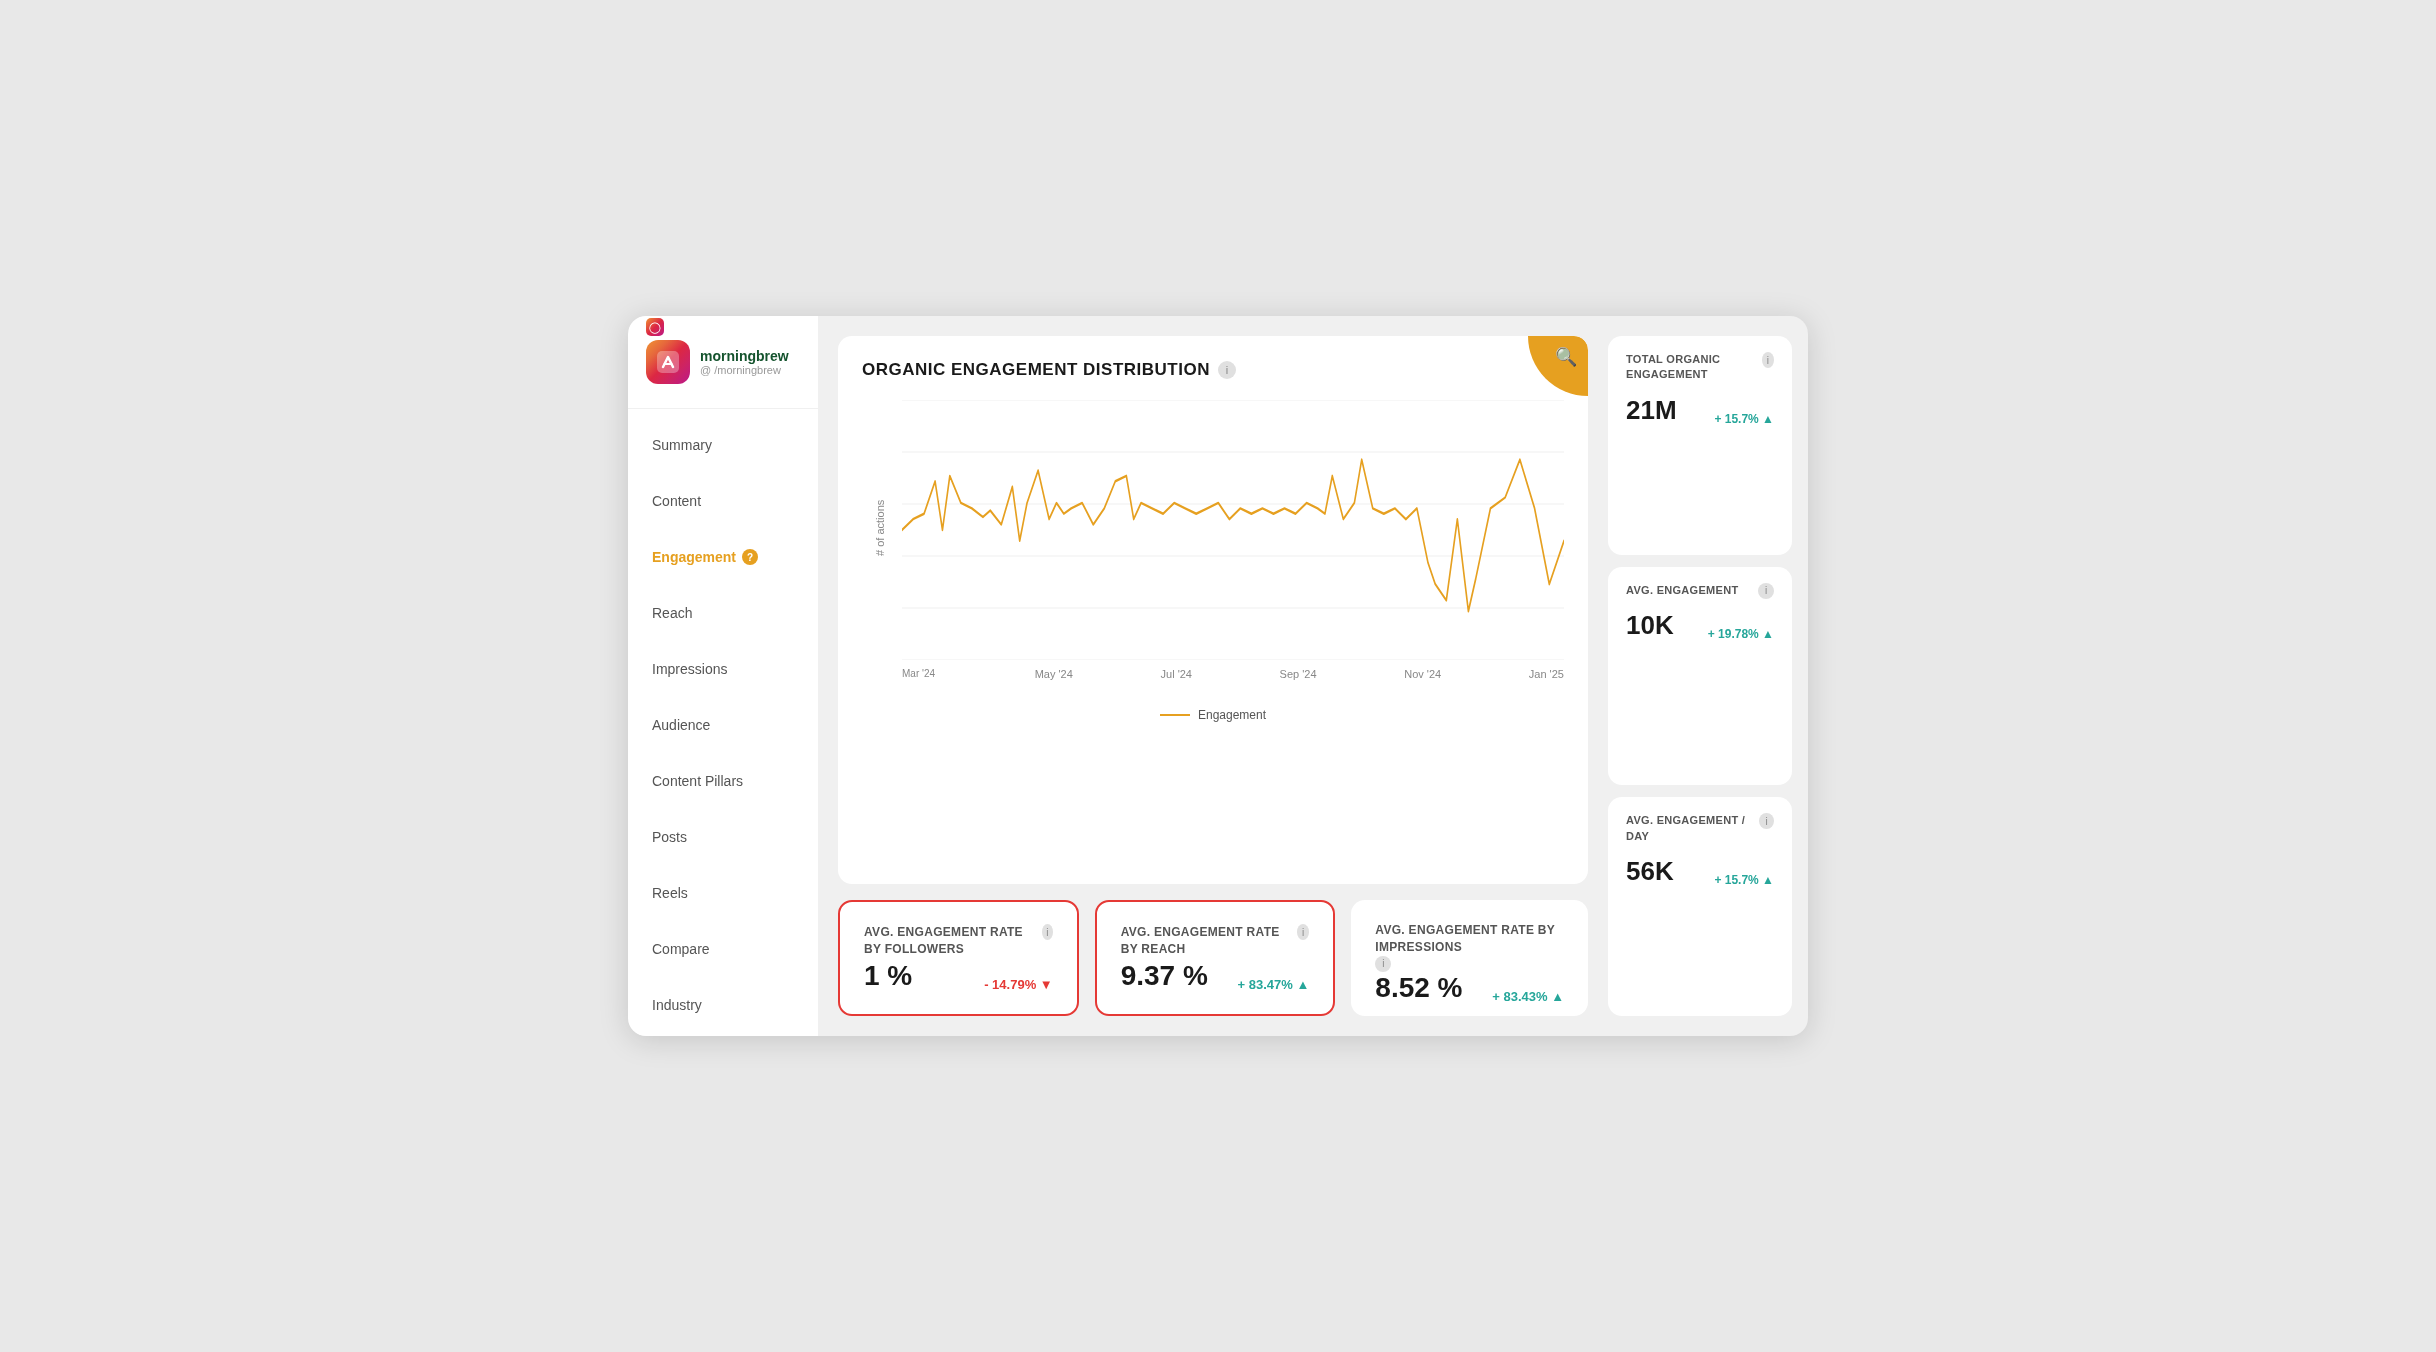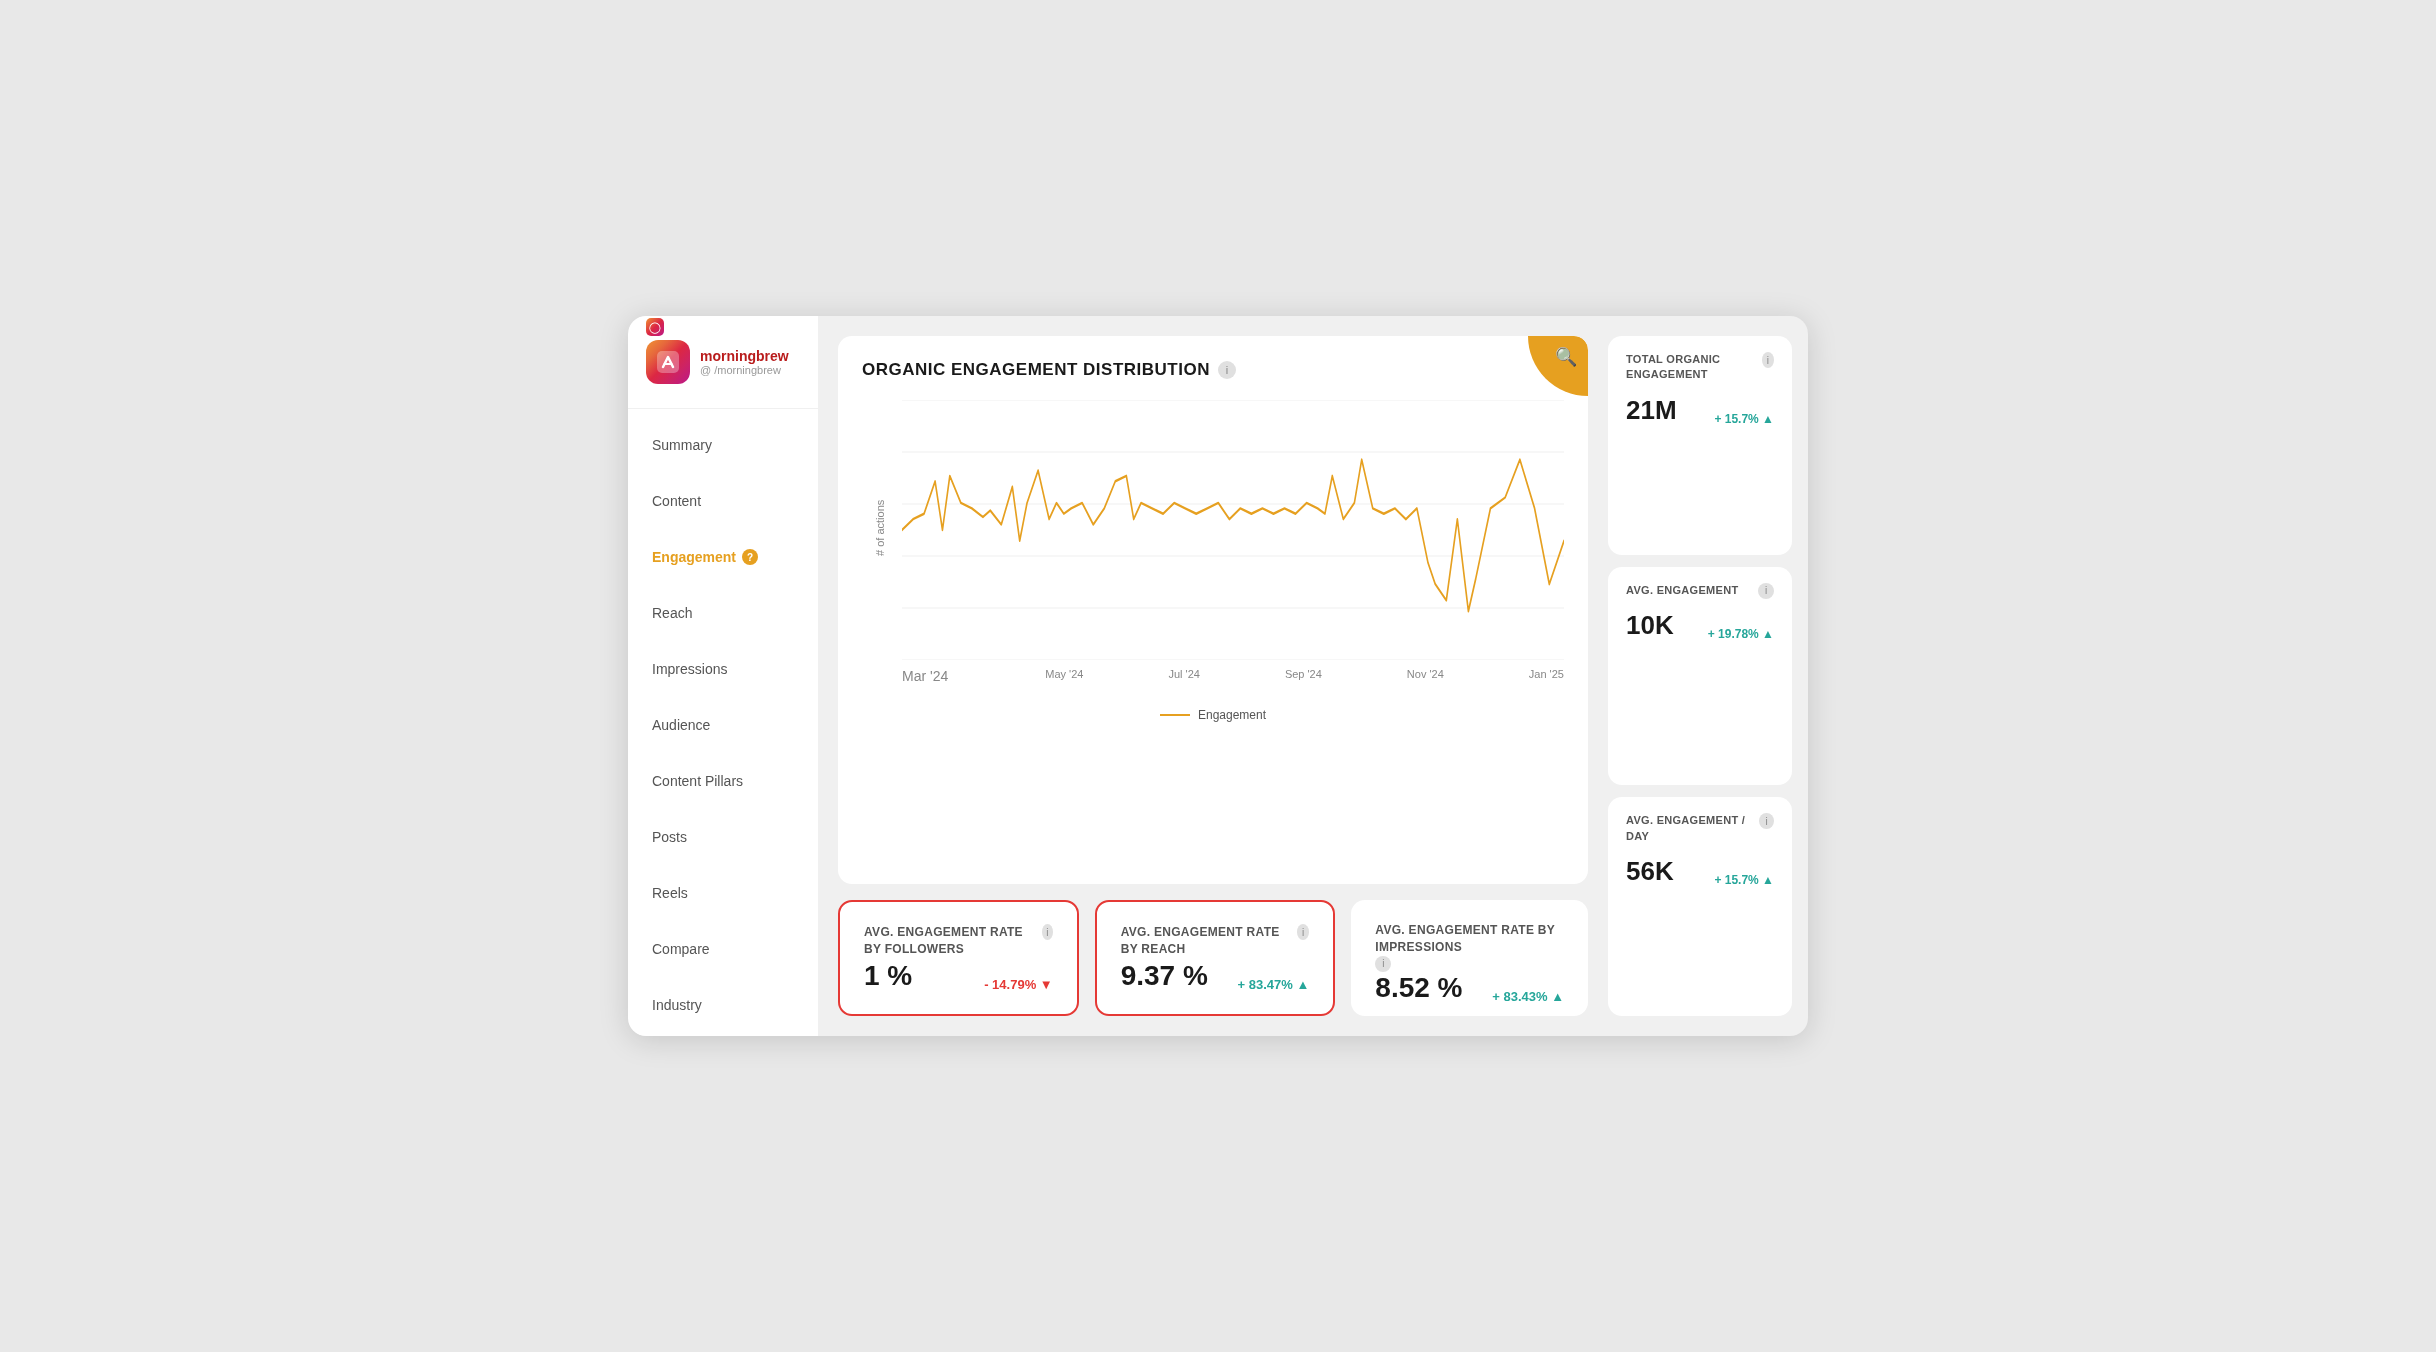--- a/index.html
+++ b/index.html
@@ -46,21 +46,21 @@
       border-radius: 12px;
       display: flex;
       align-items: center;
       justify-content: center;
       color: white;
       font-size: 22px;
     }
     .sidebar-account-name {
       font-weight: 700;
       font-size: 14px;
-      color: #b91c1c;
+      color: #14532d;
     }
     .sidebar-account-handle {
       font-size: 11px;
       color: #999;
     }
     .sidebar-icon-wrap {
       position: relative;
     }
     .sidebar-icon-wrap .insta-icon {
       width: 18px;
@@ -432,21 +432,21 @@
               800,100
               820,90
               840,55
               860,100
               880,170
               900,130
             "></polyline>
         </svg>
         
         <div style="display:flex; justify-content:space-between; margin-top:4px; padding: 0 0 0 0;">
-          <span style="font-size:14px;color:#888;">Mar '24</span>
+          <span style="font-size:10px;color:#888;">Mar '24</span>
           <span style="font-size:11px;color:#888;padding-left:12px;">May '24</span>
           <span style="font-size:11px;color:#888;">Jul '24</span>
           <span style="font-size:11px;color:#888;">Sep '24</span>
           <span style="font-size:11px;color:#888;">Nov '24</span>
           <span style="font-size:11px;color:#888;">Jan '25</span>
         </div>
       </div>
       <div class="chart-legend">
         <div class="legend-line"></div>
         <span class="legend-label">Engagement</span>

